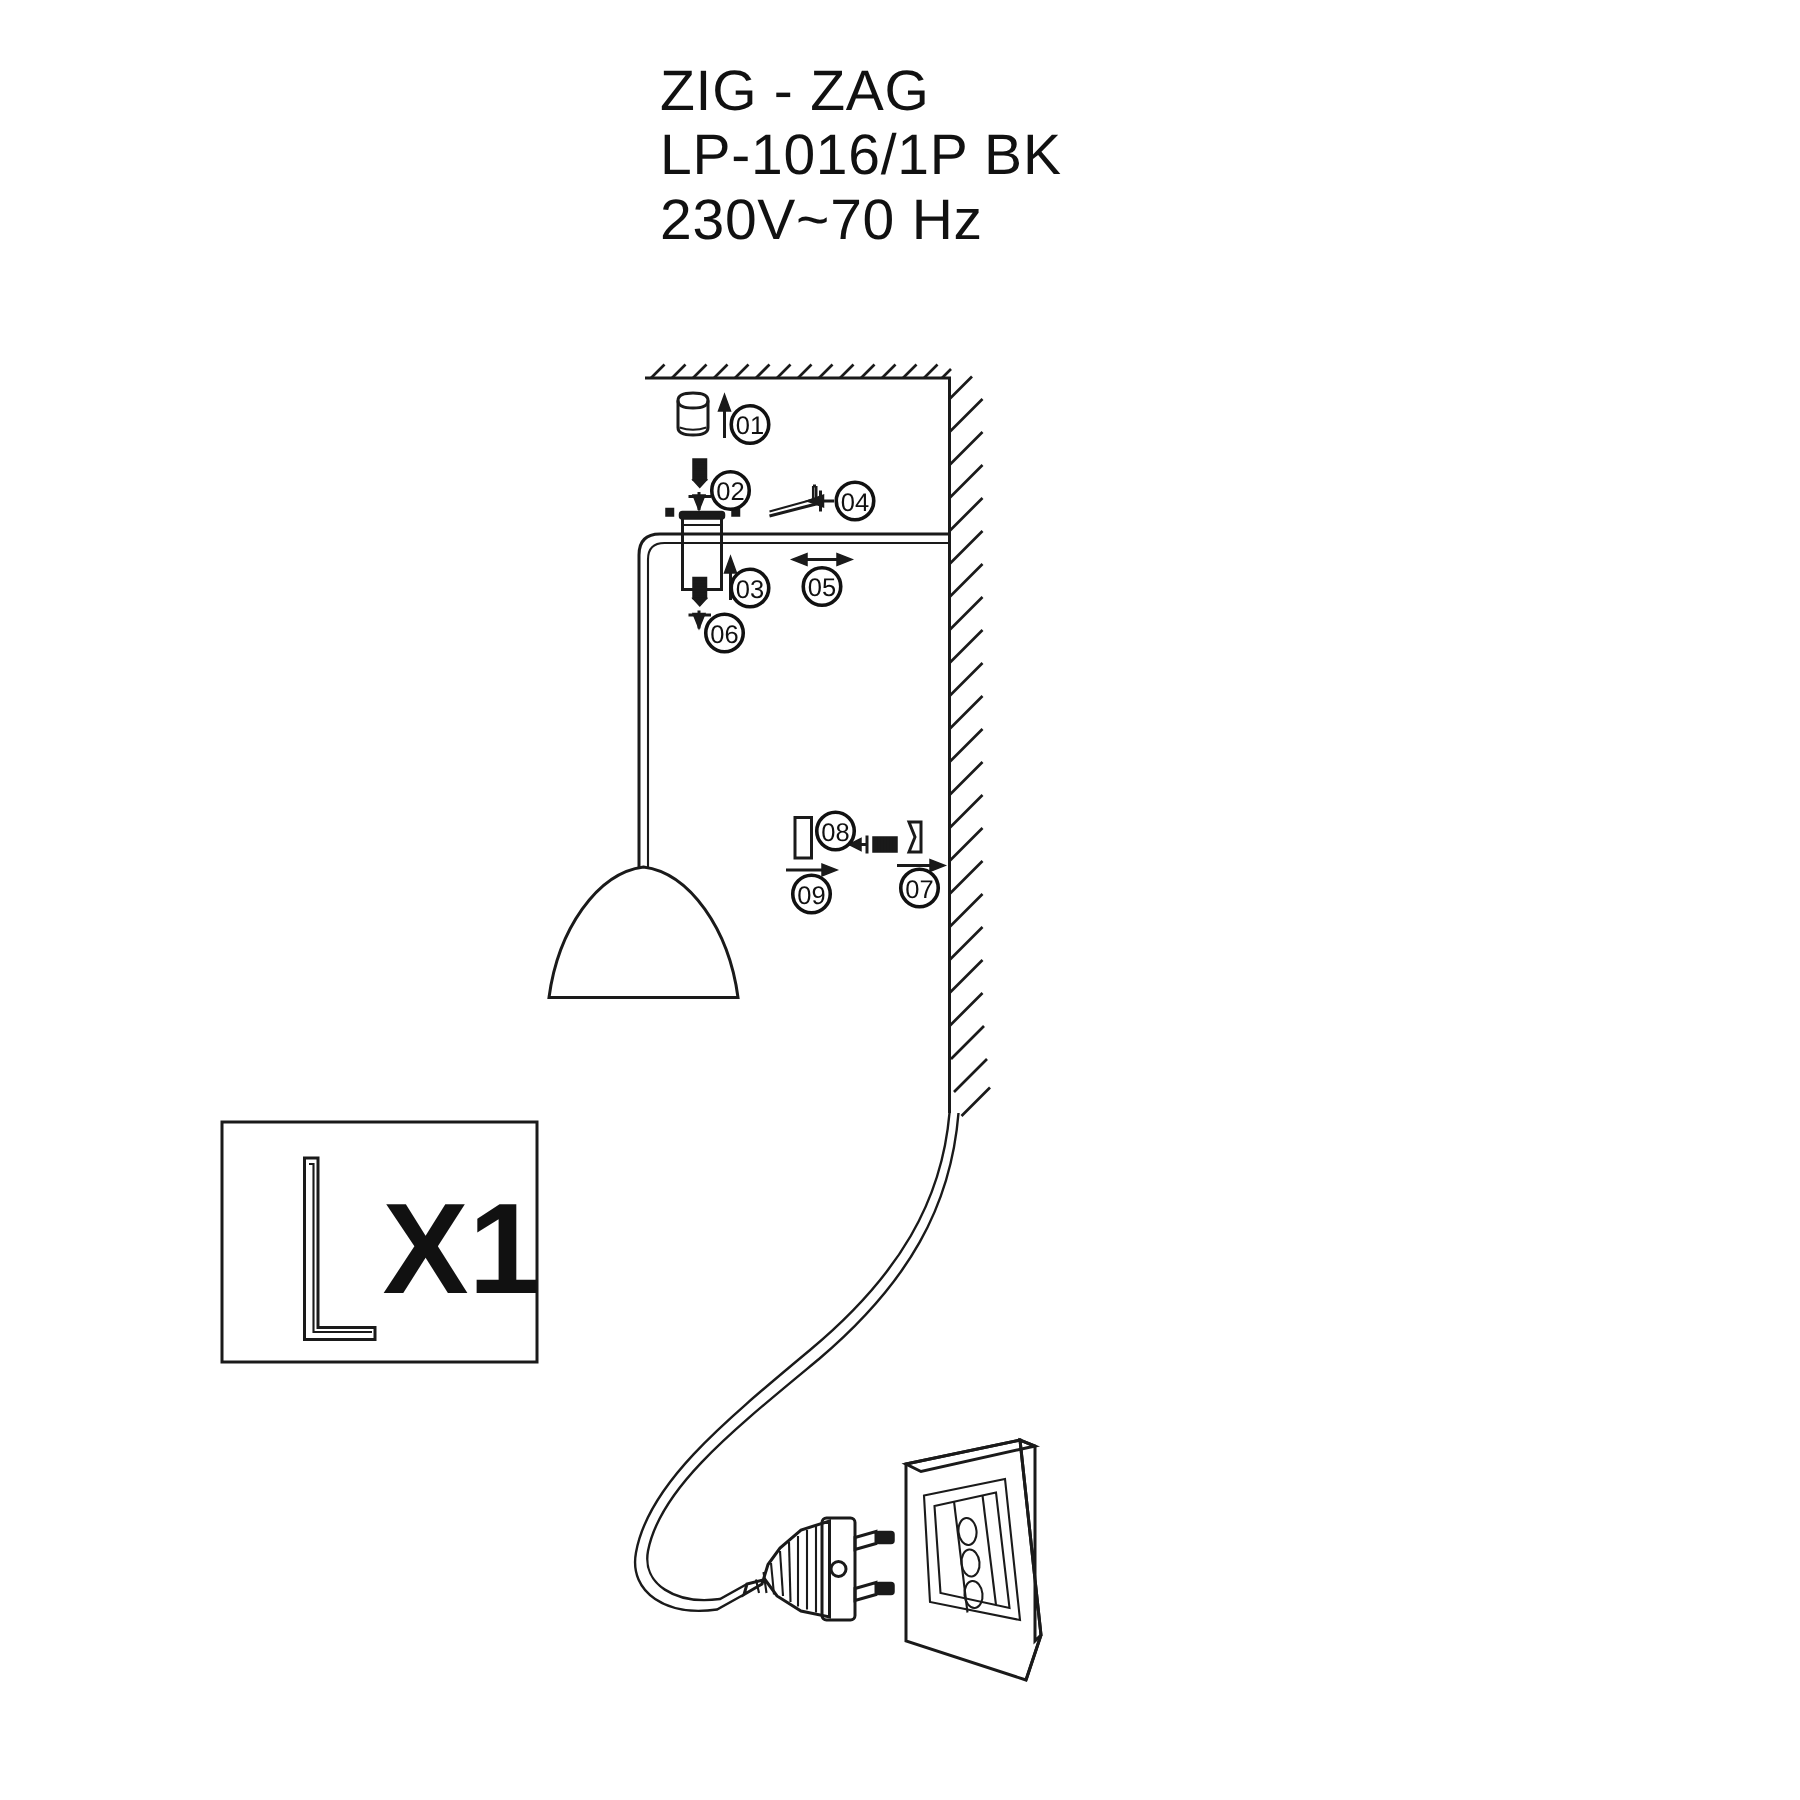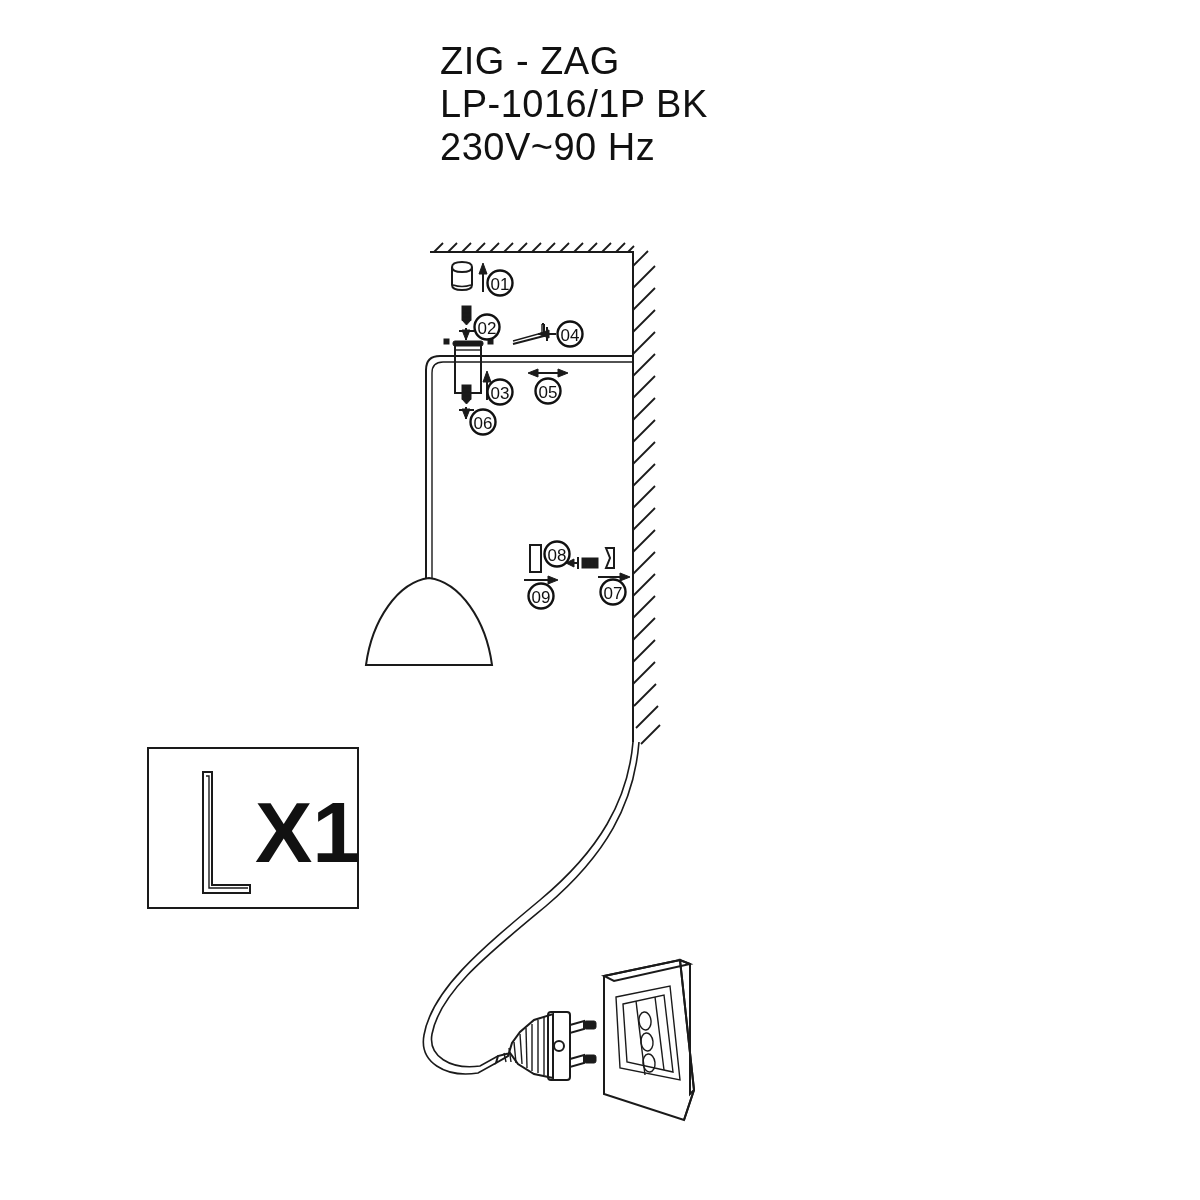--- a/index.html
+++ b/index.html
@@ -58,21 +58,21 @@
   }
 </style>
 </head>
 <body>
 
 <div id="stage">
 
   <div class="title-block">
     <div class="title-line">ZIG - ZAG</div>
     <div class="title-line">LP-1016/1P BK</div>
-    <div class="title-line">230V~90 Hz</div>
+    <div class="title-line">230V~70 Hz</div>
   </div>
 
   <svg width="1200" height="1200" viewBox="0 0 1200 1200" xmlns="http://www.w3.org/2000/svg">
 
     <g>
       <line class="ln" x1="430" y1="252" x2="634" y2="252"></line>
       <line class="ln-hatch" x1="434" y1="252" x2="443" y2="243"></line>
       <line class="ln-hatch" x1="448" y1="252" x2="457" y2="243"></line>
       <line class="ln-hatch" x1="462" y1="252" x2="471" y2="243"></line>
       <line class="ln-hatch" x1="476" y1="252" x2="485" y2="243"></line>

